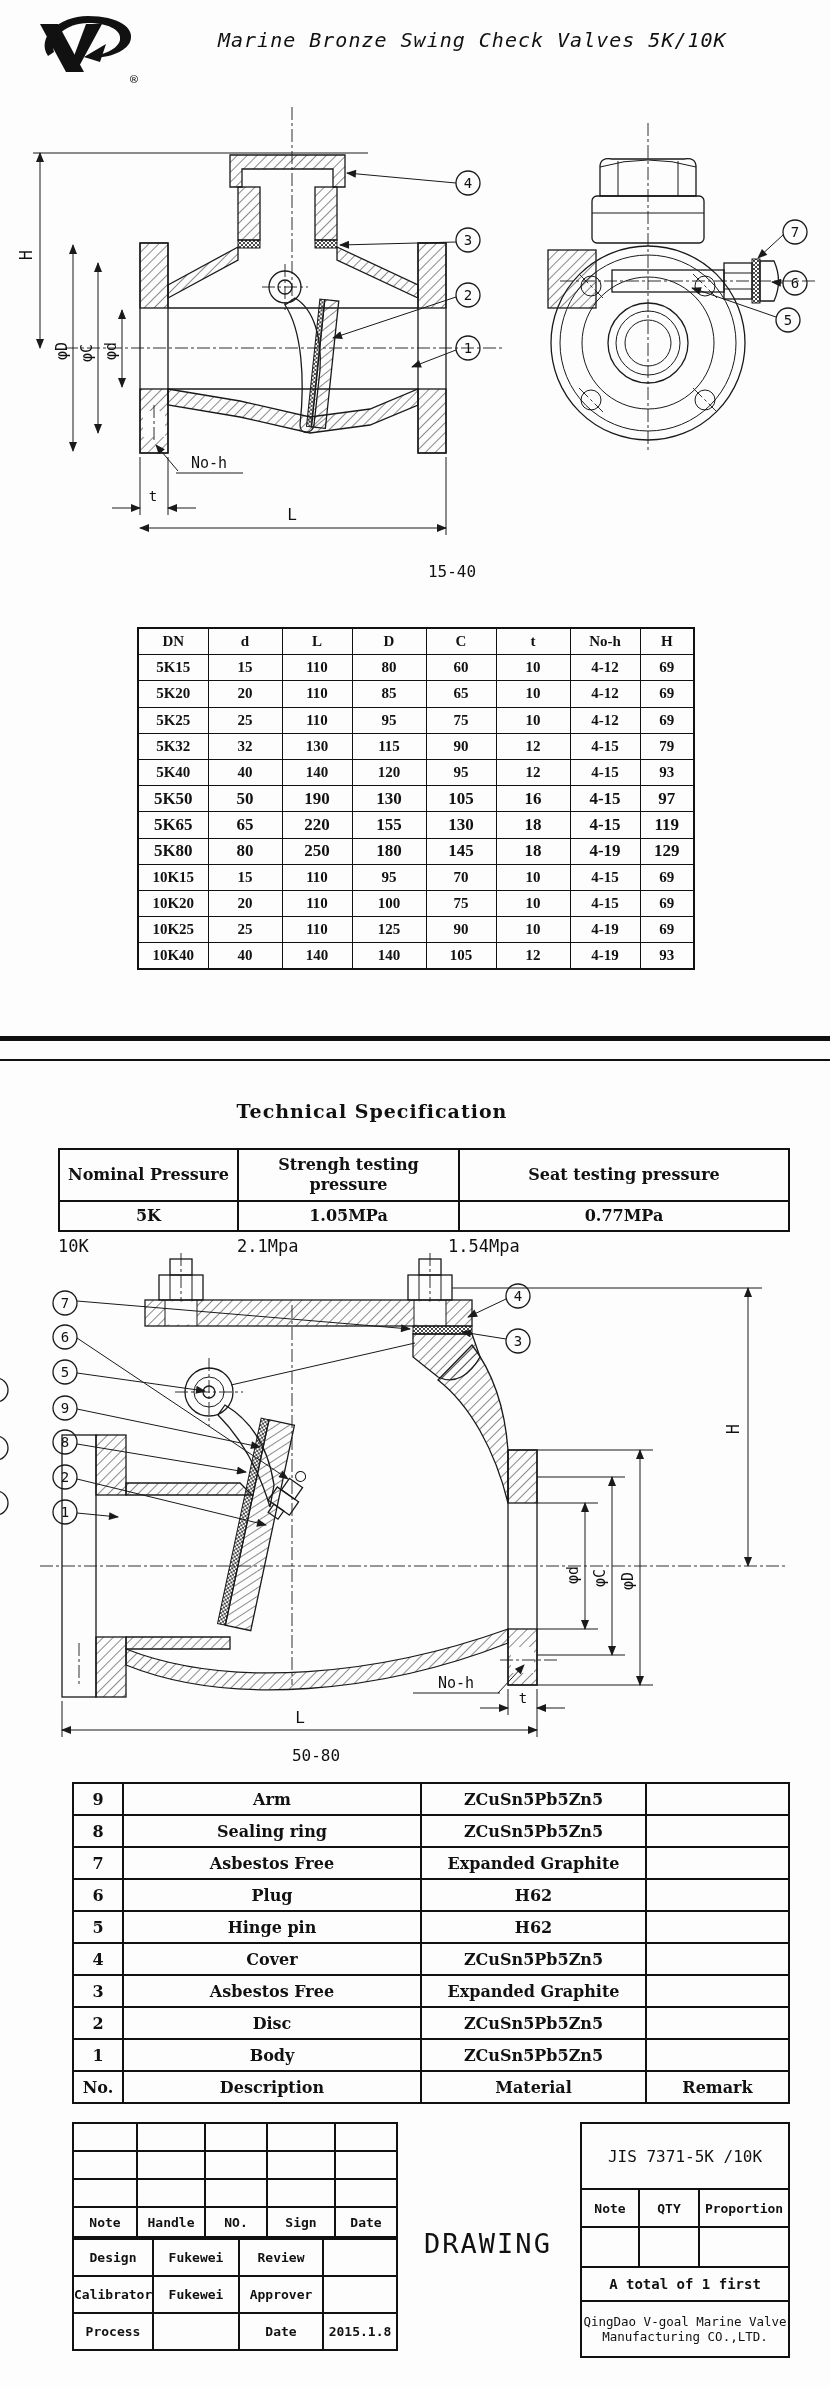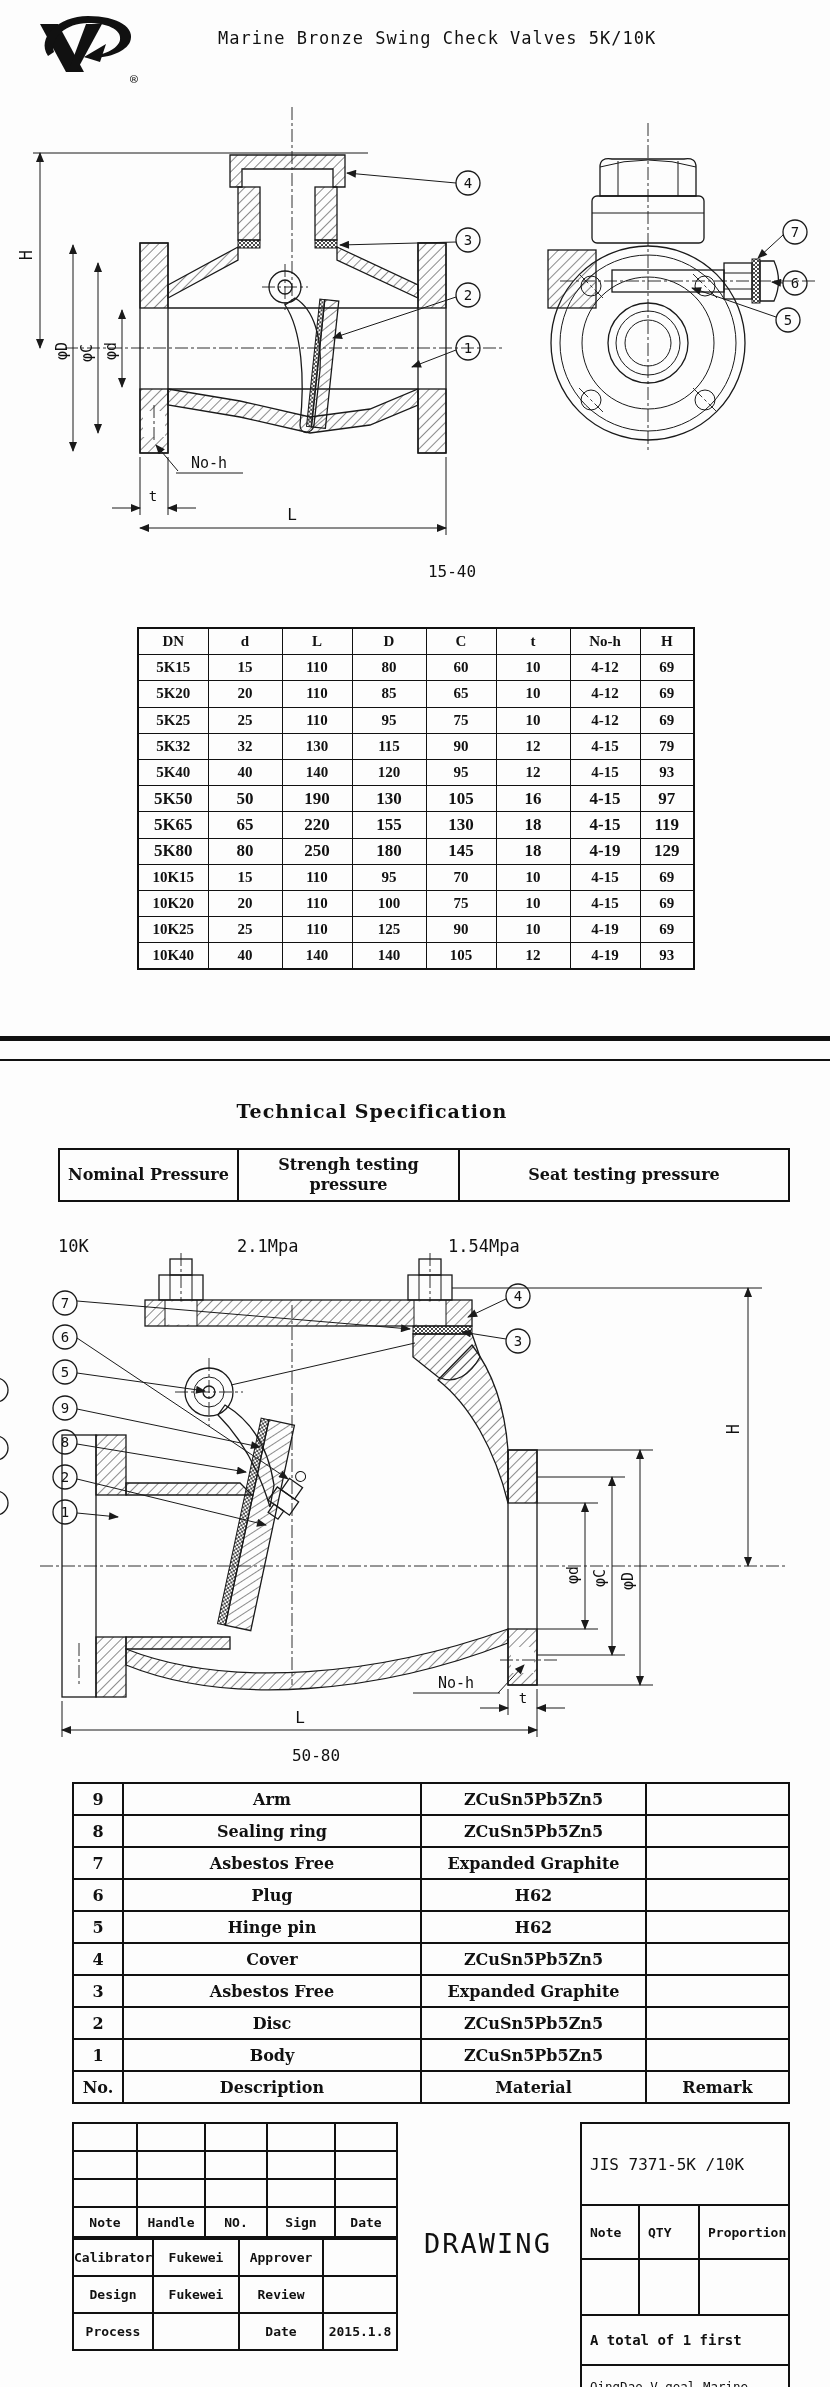--- a/index.html
+++ b/index.html
@@ -8,37 +8,37 @@
   svg{display:block;overflow:hidden;}
   .ln{stroke:#1a1a1a;stroke-width:1.3;fill:none;}
   .thin{stroke:#1a1a1a;stroke-width:1;fill:none;}
   .cl{stroke:#1a1a1a;stroke-width:0.9;fill:none;stroke-dasharray:13 3 3 3;}
   .hat{fill:url(#h1);stroke:#1a1a1a;stroke-width:1.3;}
   .hat2{fill:url(#h1b);stroke:#1a1a1a;stroke-width:1.3;}
   .gsk{fill:url(#h2);stroke:#1a1a1a;stroke-width:1;}
   .gsk2{fill:url(#h2b);stroke:#1a1a1a;stroke-width:1;}
   .wht{fill:#fdfdfd;stroke:none;}
   .cadtxt{font-family:"DejaVu Sans Mono",monospace;fill:#111;}
-  .title-text{font-size:17px;letter-spacing:1px;white-space:nowrap;}
+  .title-text{font-size:20px;letter-spacing:1px;white-space:nowrap;font-style:italic;}
   
   table{border-collapse:collapse;table-layout:fixed;}
   .dimtab{font-family:Liberation Serif, serif;font-weight:bold;font-size:15px;text-align:center;}
   .dimtab td{border:1.5px solid #111;height:25.2px;padding:0;}
   .dimtab{border:2px solid #111;}
   .dimtab tr.hv{font-size:17px;}
   .presstab{font-family:"DejaVu Serif",serif;font-weight:bold;font-size:16px;text-align:center;}
   .presstab td{border:2px solid #111;padding:0;line-height:1.25;}
   .subrow{font-size:17px;text-align:left;}
   .spectitle{font-family:"DejaVu Serif",serif;font-weight:bold;font-size:19px;text-align:center;letter-spacing:1px;}
   .partstab{font-family:"DejaVu Serif",serif;font-weight:bold;font-size:16px;text-align:center;}
   .partstab td{border:2px solid #111;height:30px;padding:0;}
   .tb{font-size:13px;font-weight:bold;text-align:center;}
   .tb td{border:2px solid #111;padding:0;}
   .tb2 td{height:35px;}
-  .rt td{border:2px solid #111;padding:8px;text-align:left;}
+  .rt td{border:2px solid #111;padding:0;text-align:center;}
   .drawing-label{font-size:27px;letter-spacing:2px;text-align:center;}
   .divbar{background:#111;}
 </style>
 </head>
 <body>
 
 <div class="page">
 
   <svg class="abs" style="left:26px;top:4px" width="122" height="86" viewBox="0 0 122 86">
     <g fill="#111">
@@ -350,20 +350,25 @@
         <col style="width:179px">
         <col style="width:221px">
         <col style="width:330px">
       </colgroup>
     <tbody>
         <tr>
       <td style="height:50px">Nominal Pressure</td>
       <td>Strengh testing pressure</td>
       <td>Seat testing pressure</td>
     </tr>
+    <tr>
+      <td style="height:28px">5K</td>
+      <td>1.05MPa</td>
+      <td>0.77MPa</td>
+    </tr>
   </tbody>
     </table>
   <div class="abs subrow" style="left:58px;top:1236px;width:179px">10K</div>
   <div class="abs subrow" style="left:237px;top:1236px;width:221px">2.1Mpa</div>
   <div class="abs subrow" style="left:448px;top:1236px;width:160px">1.54Mpa</div>
 
   <svg class="abs" style="left:0;top:1245px" width="830" height="530" viewBox="0 0 830 530">
     <defs>
       <pattern id="h1b" width="7" height="7" patternUnits="userSpaceOnUse" patternTransform="rotate(45)">
         <line x1="0" y1="0" x2="0" y2="7" stroke="#1a1a1a" stroke-width="1"></line>
@@ -626,29 +631,29 @@
     </table>
   <table class="tb tb2 abs" style="left:72px;top:2238px;width:324px">
     <colgroup>
         <col style="width:80px">
         <col style="width:86px">
         <col style="width:84px">
         <col style="width:74px">
       </colgroup>
     <tbody>
         <tr>
+          <td>Design</td>
+          <td>Fukewei</td>
+          <td>Review</td>
+          <td></td>
+        </tr>
+    <tr>
           <td>Calibrator</td>
           <td>Fukewei</td>
           <td>Approver</td>
-          <td></td>
-        </tr>
-    <tr>
-          <td>Design</td>
-          <td>Fukewei</td>
-          <td>Review</td>
           <td></td>
         </tr>
     <tr>
           <td>Process</td>
           <td></td>
           <td>Date</td>
           <td>2015.1.8</td>
         </tr>
   </tbody>
     </table>

